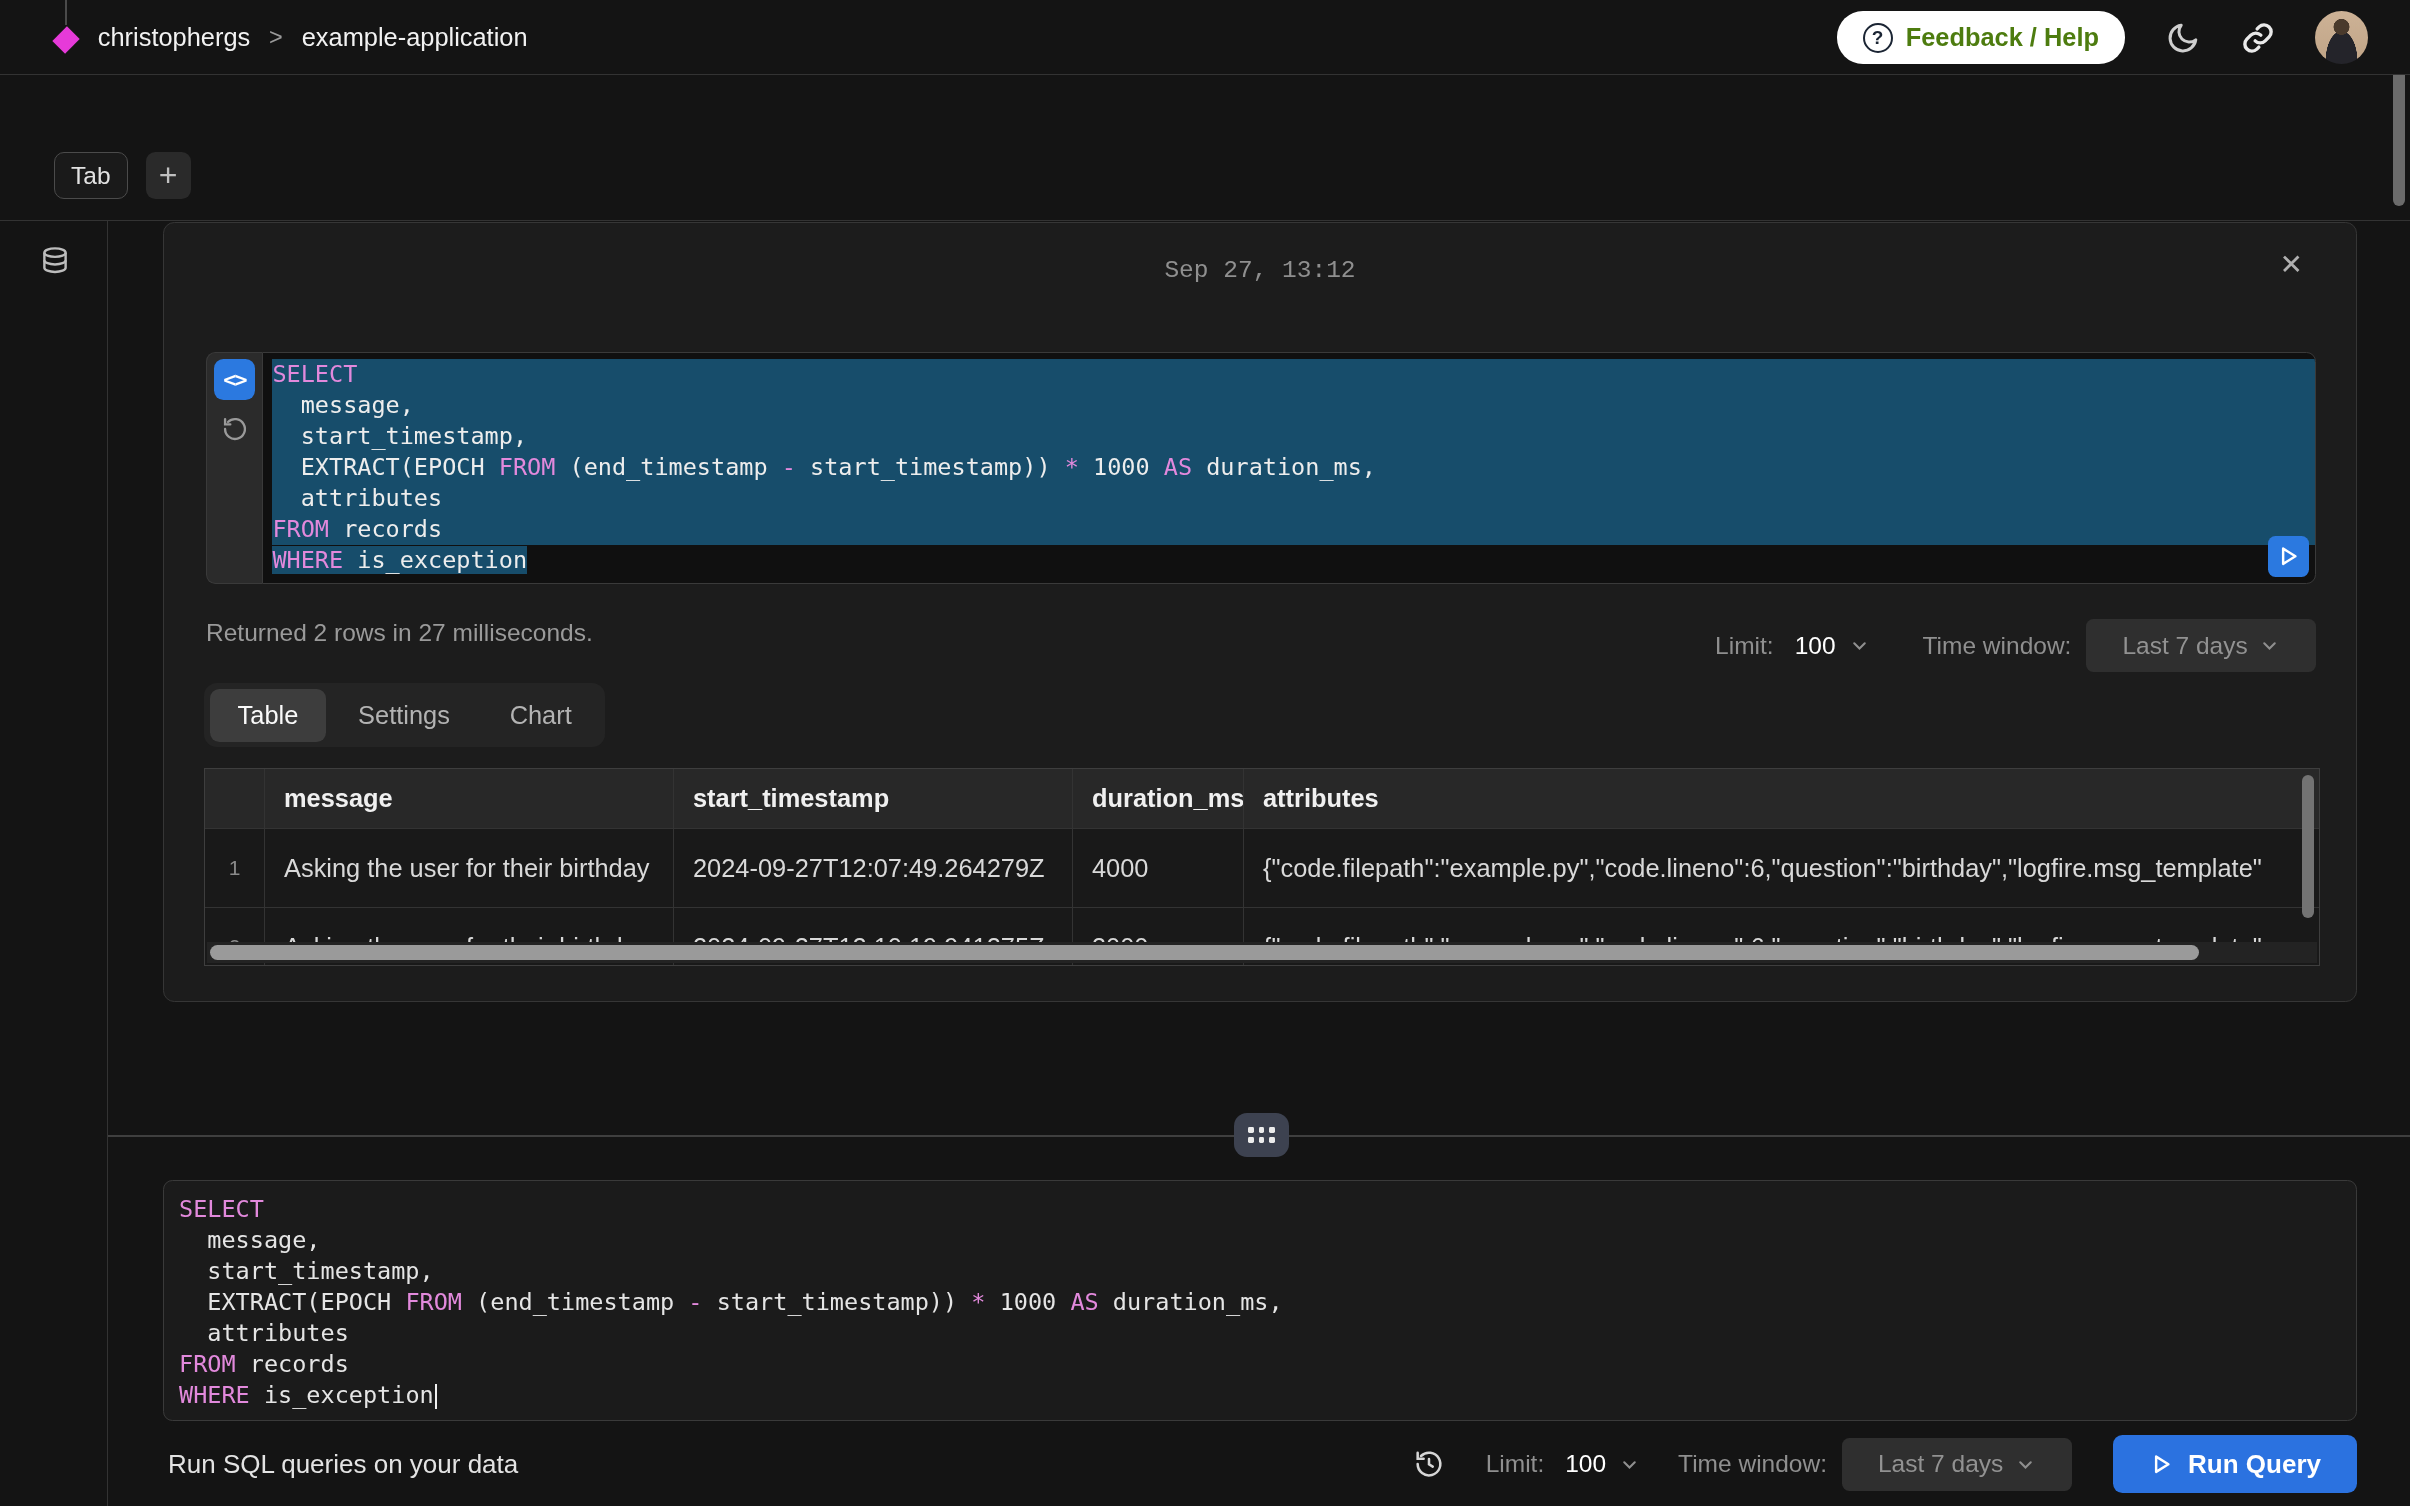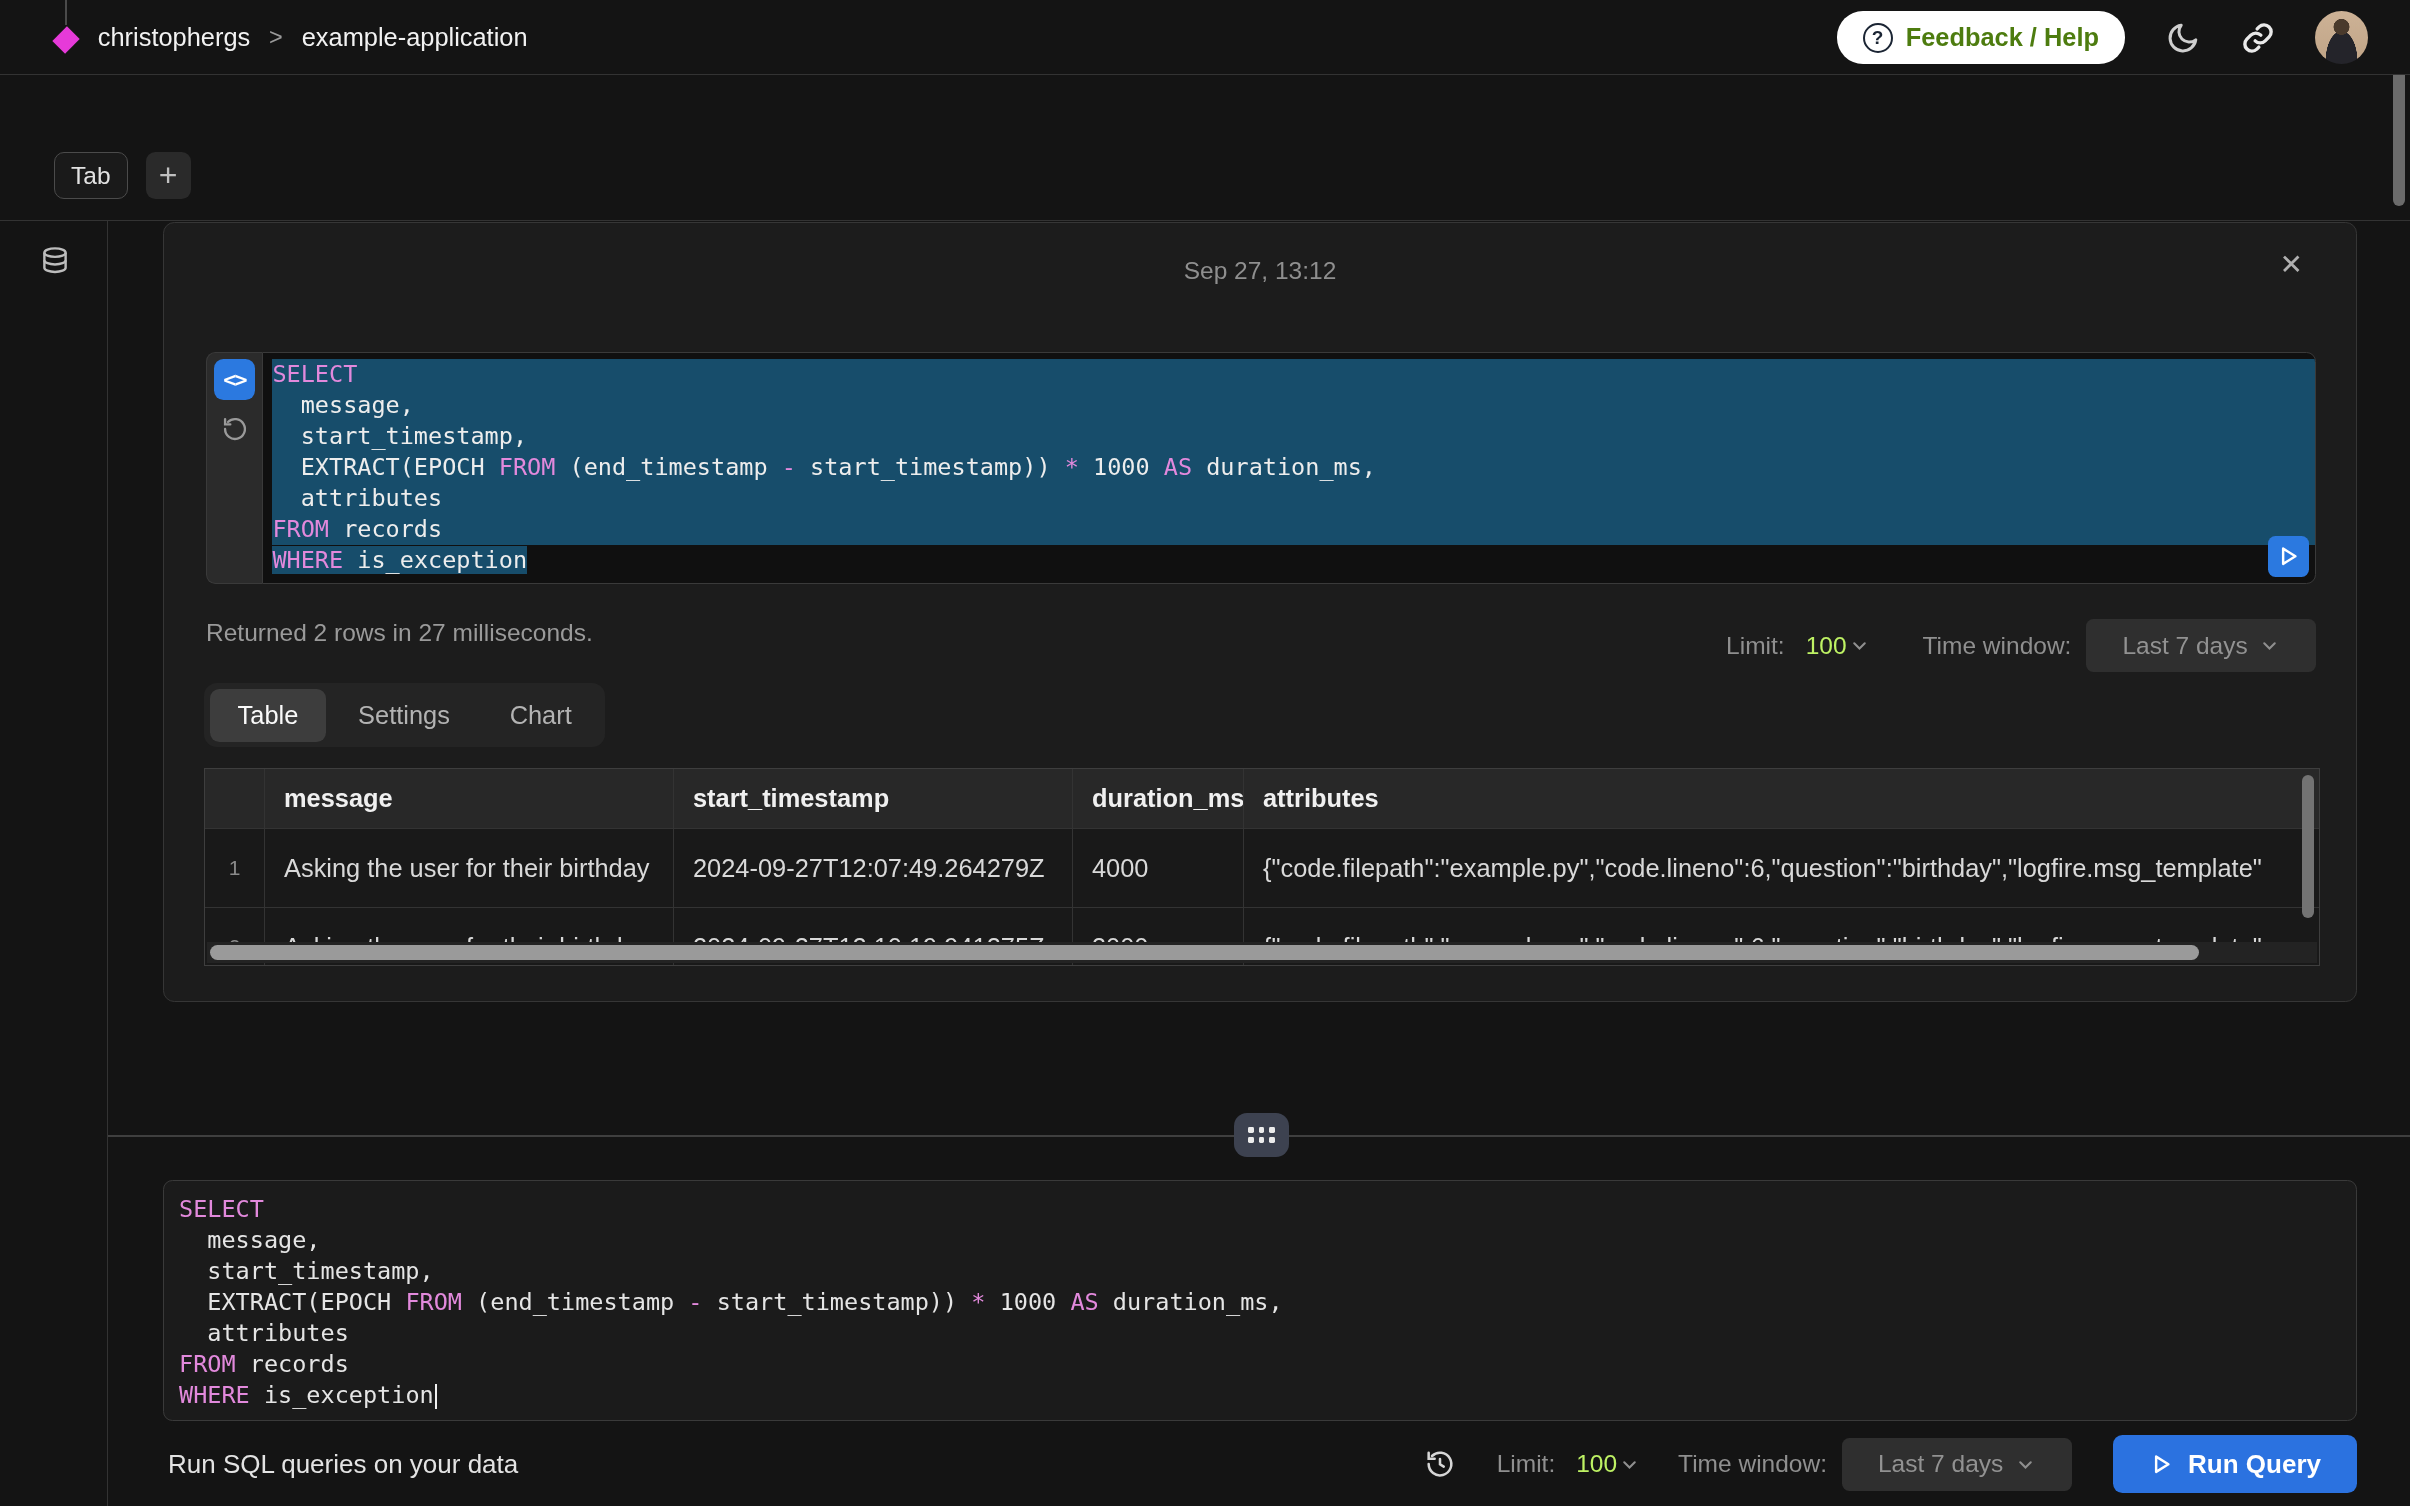--- a/index.html
+++ b/index.html
@@ -51,21 +51,21 @@
               color:#c0c0c0; font-size:32px; font-weight:300; cursor:pointer; }
 
   .workspace-top-divider { position:absolute; top:220px; left:0; right:0; height:0.9px; background:#333; }
   .sidebar-divider { position:absolute; top:220px; bottom:0; left:107px; width:0.9px; background:#333; }
   .db-btn { position:absolute; top:245px; left:38px; width:34px; height:38px; color:#bdbdbd; cursor:pointer; }
 
   
   .card { position:absolute; left:163px; top:222px; width:2194px; height:780px;
           background:#1c1c1c; border:1.9px solid #363636; border-radius:11.3px; }
   .card-ts { position:absolute; top:34px; left:0; right:0; text-align:center;
-             color:#8f8f8f; font-size:24.5px; }
+             color:#8f8f8f; font-size:24.5px;font-family:Liberation Mono, monospace; }
   .card-close { position:absolute; top:24.5px; right:53px; color:#b0b0b0; font-size:28px; cursor:pointer; }
 
   .sql-block { position:absolute; left:42px; right:40px; top:129px; height:232px; display:flex; }
   .gutter { width:56px; background:#2b2b2b; border:1.9px solid #3a3a3a; border-right:none;
             border-radius:9.4px 0 0 9.4px; display:flex; flex-direction:column;
             align-items:center; padding-top:5.6px; gap:15px; }
   .code-btn { width:41px; height:41px; border-radius:9.4px; background:#2b79e0; color:#fff;
               display:flex; align-items:center; justify-content:center;
               font:700 21.7px "DejaVu Sans Mono", monospace; letter-spacing:-1.9px; cursor:pointer; }
   .history-mini { color:#9a9a9a; cursor:pointer; }
@@ -79,21 +79,21 @@
   .sel-part { background:#174d6b; }
   .run-mini { position:absolute; right:7.5px; bottom:7.5px; width:41px; height:41px;
               border-radius:7.5px; background:#2b79e0; color:#fff; display:flex;
               align-items:center; justify-content:center; cursor:pointer; }
 
   .status-row { position:absolute; top:396px; left:42px; right:40px; height:58px;
                 display:flex; align-items:flex-start; justify-content:space-between; }
   .status-text { color:#9a9a9a; font-size:24.5px; }
   .controls { display:flex; align-items:center; color:#8f8f8f; font-size:24.5px; }
   .ctl-label { color:#8f8f8f; }
-  .ctl-value { color:#bef264; margin-left:21px; margin-right:2px; cursor:pointer; }
+  .ctl-value { color:#ffffff; margin-left:21px; margin-right:13px; cursor:pointer; }
   .chev { color:#8f8f8f; }
   .gap56 { width:53px; } .gap16 { width:15px; } .gap40 { width:38px; } .gap44 { width:41px; }
   .pill { height:53px; background:#2f2f2f; border-radius:7.5px; display:flex;
           align-items:center; padding:0 36px; gap:11.3px; color:#929292; }
 
   .view-tabs { position:absolute; top:460px; left:40px; background:#242424;
                border-radius:13px; padding:5.6px; display:flex; gap:3.8px; }
   .vtab { height:53px; padding:15px 28px; display:flex; align-items:center;
           font-size:25.4px; color:#b3b3b3; border-radius:9.4px; cursor:pointer; }
   .vtab.active { background:#3d3d3d; color:#fafafa; }

